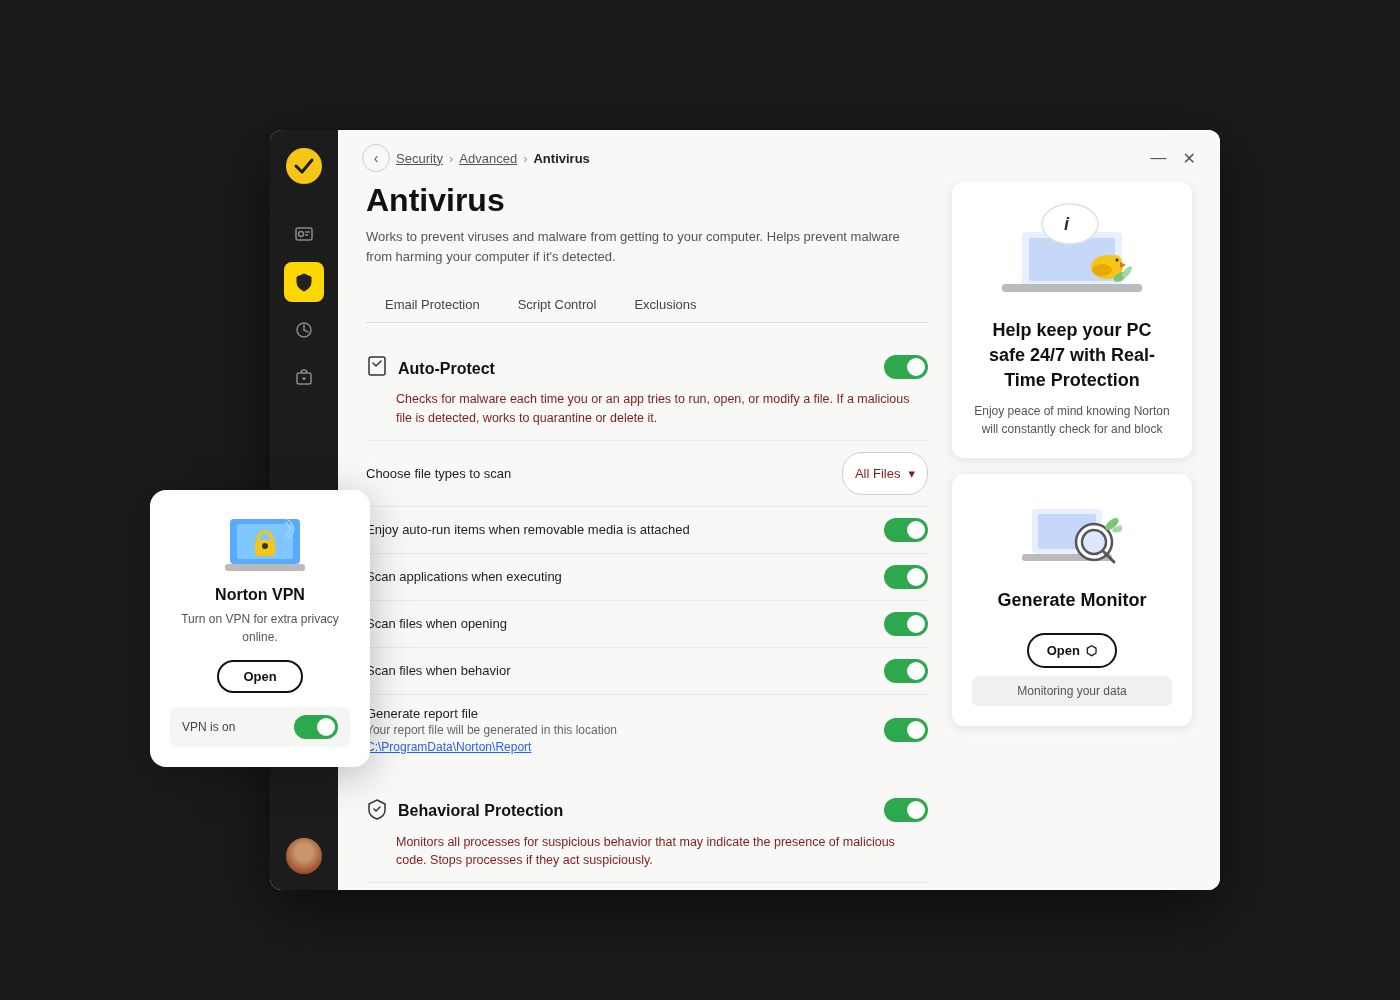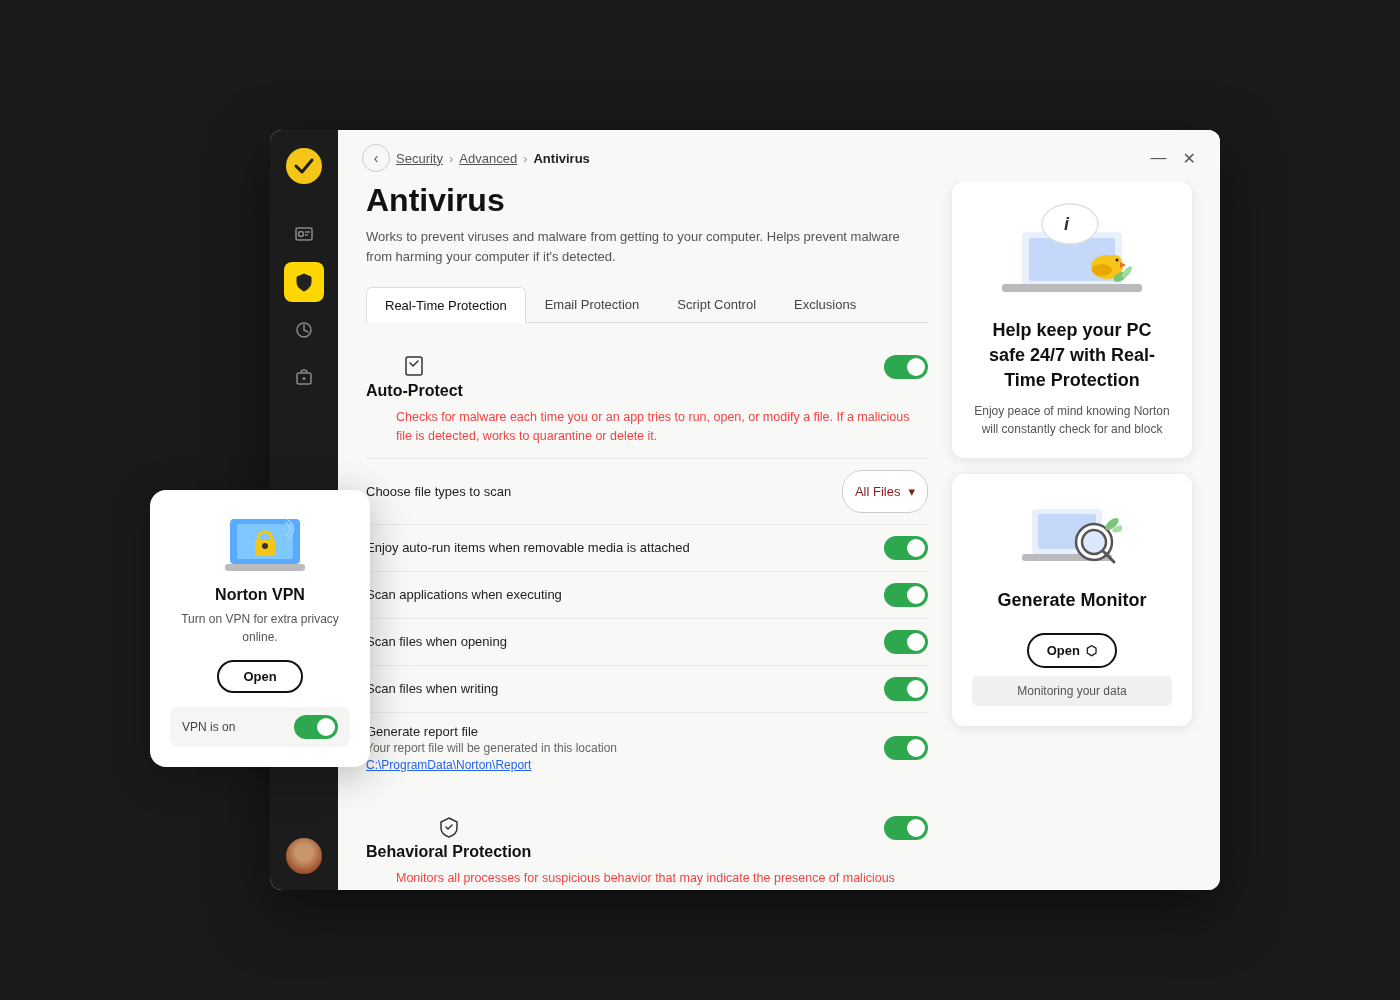--- a/index.html
+++ b/index.html
@@ -222,37 +222,37 @@
     .section-header {
       display: flex;
       align-items: flex-start;
       justify-content: space-between;
       padding: 12px 0 8px;
     }
 
     .section-title-row {
       display: flex;
       align-items: center;
-      flex-direction: column;
+      gap: 10px;
     }
 
     .section-icon {
       font-size: 20px;
       color: #333;
     }
 
     .section-title {
       font-size: 16px;
       font-weight: 600;
       color: #111;
     }
 
     .section-desc {
       font-size: 12.5px;
-      color: #ef4444;
+      color: #7f1d1d;
       margin-left: 30px;
       margin-bottom: 12px;
       line-height: 1.5;
     }
 
     
     .toggle {
       position: relative;
       width: 44px;
       height: 24px;
@@ -557,21 +557,20 @@
         </div>
       </div>
 
       <div class="page-content">
 
         <div class="left-panel">
           <h1 class="page-title">Antivirus</h1>
           <p class="page-description">Works to prevent viruses and malware from getting to your computer. Helps prevent malware from harming your computer if it's detected.</p>
 
           <div class="tabs">
-            <div class="tab active">Real-Time Protection</div>
             <div class="tab">Email Protection</div>
             <div class="tab">Script Control</div>
             <div class="tab">Exclusions</div>
           </div>
 
           <div class="section">
             <div class="section-header">
               <div class="section-title-row">
                 <span class="section-icon">
                   <svg width="22" height="22" viewBox="0 0 22 22" fill="none">
@@ -622,21 +621,21 @@
               <span class="setting-label">Scan files when opening</span>
               <div class="toggle">
                 <div class="toggle-track">
                   <span class="toggle-check">✓</span>
                   <div class="toggle-thumb"></div>
                 </div>
               </div>
             </div>
 
             <div class="setting-row">
-              <span class="setting-label">Scan files when writing</span>
+              <span class="setting-label">Scan files when behavior</span>
               <div class="toggle">
                 <div class="toggle-track">
                   <span class="toggle-check">✓</span>
                   <div class="toggle-thumb"></div>
                 </div>
               </div>
             </div>
 
             <div class="setting-row">
               <div>

